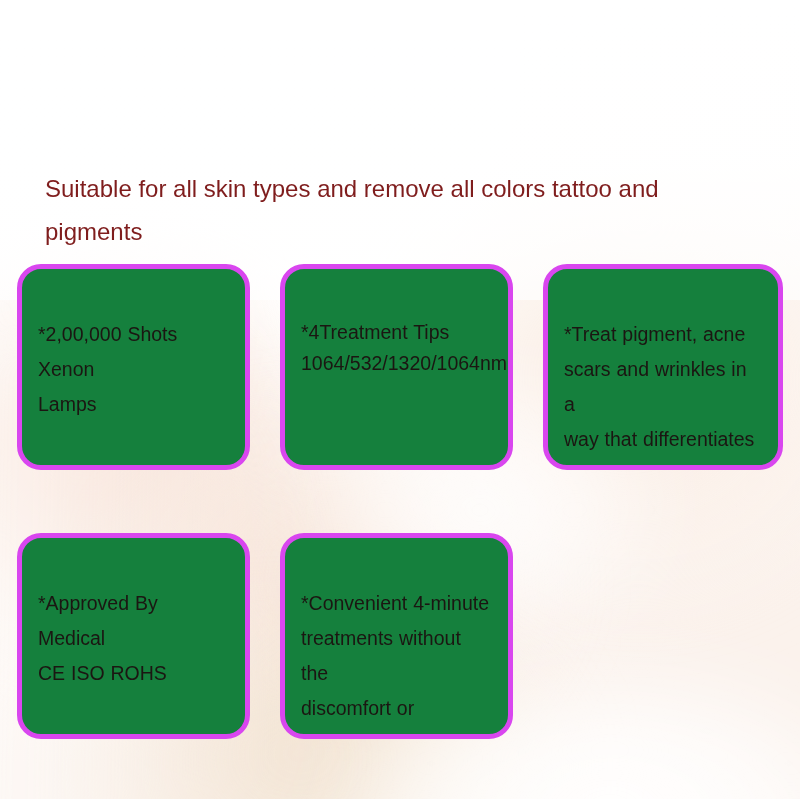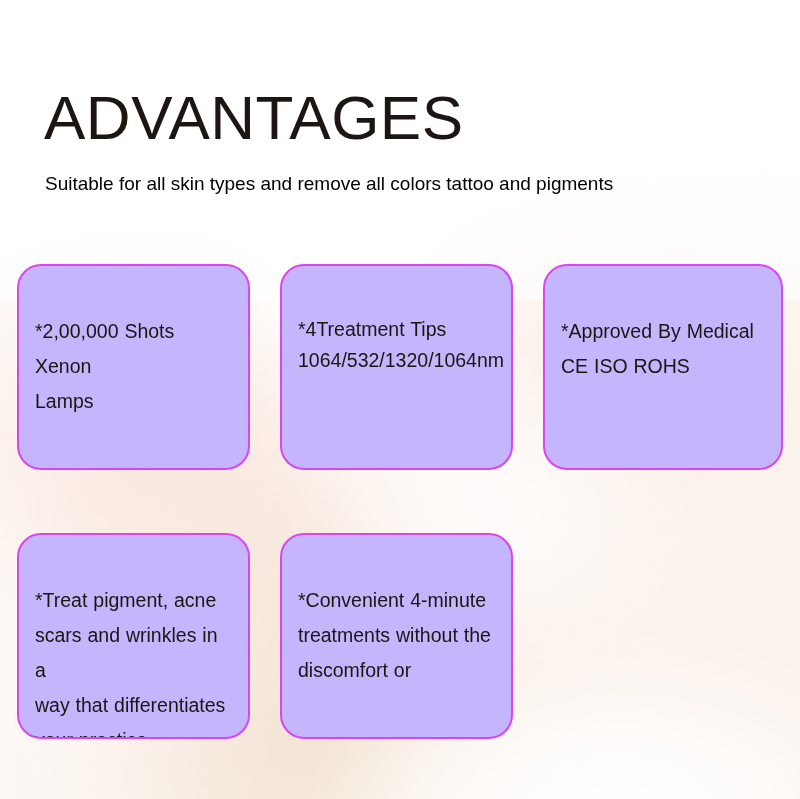--- a/index.html
+++ b/index.html
@@ -102,44 +102,44 @@
     font-weight: 400;
     color: #1c1511;
     white-space: nowrap;
   }
 
   .page-subtitle {
     position: absolute;
     left: 45px;
     top: 143px;
     width: 690px;
-    font-size: 19px;
+    font-size: 24px;
     line-height: 43px;
     font-weight: 400;
-    color: #000000;
+    color: #7f1d1d;
   }
 
   
   .card-grid {
     position: absolute;
     left: 17px;
     top: 264px;
     width: 766px;
     display: grid;
     grid-template-columns: 233px 233px 240px;
     grid-template-rows: 206px 206px;
     column-gap: 30px;
     row-gap: 63px;
   }
 
   .card {
     position: relative;
     box-sizing: border-box;
-    background: #c4b5fd;
-    border: 2px solid #d946ef;
+    background: #15803d;
+    border: 5px solid #d946ef;
     border-radius: 24px;
     padding: 48px 16px 0 16px;
     overflow: hidden;
   }
 
   .card-text {
     margin: 0;
     font-size: 19.5px;
     line-height: 35px;
     color: #1b1612;
@@ -163,48 +163,47 @@
     <div class="bg-blob blob-warm-c"></div>
     <div class="bg-blob blob-cream-d"></div>
     <div class="bg-blob blob-white-e"></div>
     <div class="bg-blob blob-white-f"></div>
     <div class="bg-sheet"></div>
     <div class="bg-top-wash"></div>
   </div>
 
   <div class="content">
 
-    <h1 class="page-title">ADVANTAGES</h1>
 
     <p class="page-subtitle">Suitable for all skin types and remove all colors tattoo and pigments</p>
 
     <div class="card-grid">
 
       <div class="card">
         <p class="card-text">*2,00,000 Shots Xenon
 Lamps</p>
       </div>
 
       <div class="card card-tight">
         <p class="card-text">*4Treatment Tips
 1064/532/1320/1064nm</p>
-      </div>
-
-      <div class="card">
-        <p class="card-text">*Approved By Medical
-CE ISO ROHS</p>
       </div>
 
       <div class="card">
         <p class="card-text">*Treat pigment, acne
 scars and wrinkles in a
 way that differentiates
 your practice</p>
       </div>
 
+      <div class="card">
+        <p class="card-text">*Approved By Medical
+CE ISO ROHS</p>
+      </div>
+
 
       <div class="card">
         <p class="card-text">*Convenient 4-minute
 treatments without the
 discomfort or</p>
       </div>
 
     </div>
   </div>
 </div>

